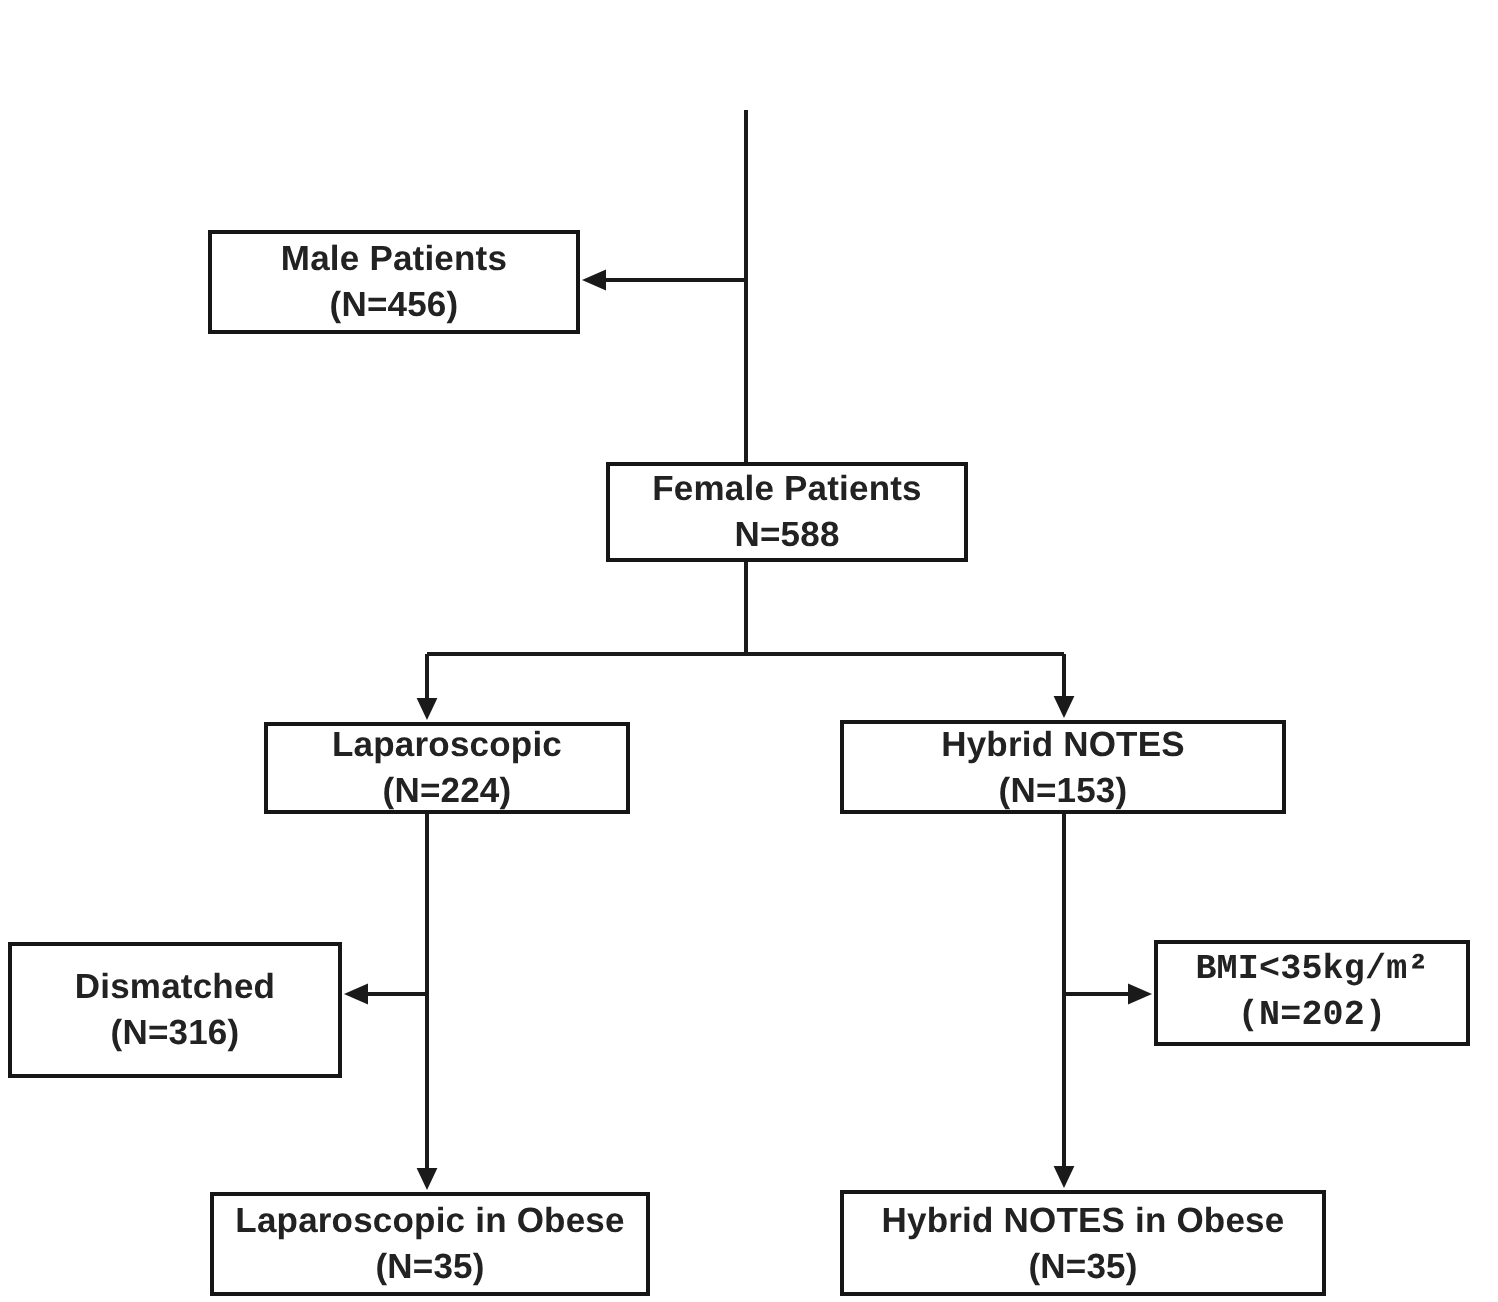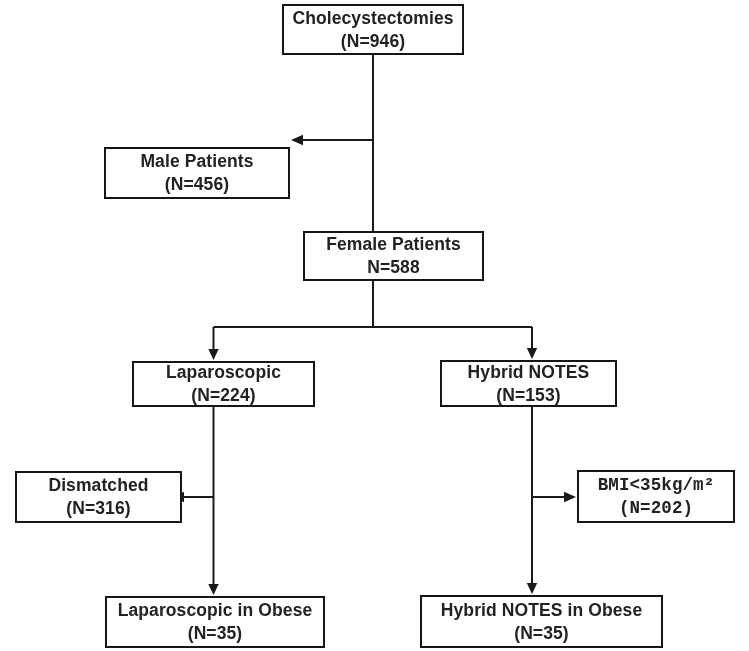--- a/index.html
+++ b/index.html
@@ -36,25 +36,25 @@
     font-size: 17.5px;
     font-weight: 600;
     line-height: 1.3;
     letter-spacing: 0.1px;
   }
   .node .line1, .node .line2 {
     white-space: nowrap;
   }
   
   #node-root            { left: 282px; top: 4px;   width: 182px; height: 51px; }
-  #node-male            { left: 104px; top: 115px; width: 186px; height: 52px; margin-top: 32px; }
+  #node-male            { left: 104px; top: 115px; width: 186px; height: 52px; }
   #node-female          { left: 283px; top: 231px; width: 181px; height: 50px; margin-left: 20px; }
   #node-laparoscopic    { left: 132px; top: 361px; width: 183px; height: 46px; }
-  #node-hybrid-notes    { left: 440px; top: 360px; width: 177px; height: 47px; align-items: center; }
-  #node-dismatched      { left: 15px;   top: 471px; width: 167px; height: 52px; }
+  #node-hybrid-notes    { left: 420px; top: 360px; width: 223px; height: 47px; align-items: center; }
+  #node-dismatched      { left: 4px;   top: 471px; width: 167px; height: 68px; }
   #node-bmi             { left: 577px; top: 470px; width: 158px; height: 53px; font-family: Liberation Mono, monospace; }
   #node-lap-obese       { left: 105px; top: 596px; width: 220px; height: 52px; align-items: center; }
   #node-notes-obese     { left: 420px; top: 595px; width: 243px; height: 53px; }
 </style>
 </head>
 <body>
 
 <div class="stage">
 
   <svg class="connectors" viewBox="0 0 749 651" xmlns="http://www.w3.org/2000/svg">
@@ -79,24 +79,20 @@
       <polygon points="291,140 303,134.8 303,145.2"></polygon>
       <polygon points="213.5,360 208.3,349 218.7,349"></polygon>
       <polygon points="532,359 526.8,348 537.2,348"></polygon>
       <polygon points="172,497 184,491.8 184,502.2"></polygon>
       <polygon points="576,497 564,491.8 564,502.2"></polygon>
       <polygon points="213.5,595 208.3,584 218.7,584"></polygon>
       <polygon points="532,594 526.8,583 537.2,583"></polygon>
     </g>
   </svg>
 
-  <div class="node" id="node-root">
-    <div class="line1">Cholecystectomies</div>
-    <div class="line2">(N=946)</div>
-  </div>
 
   <div class="node" id="node-male">
     <div class="line1">Male Patients</div>
     <div class="line2">(N=456)</div>
   </div>
 
   <div class="node" id="node-female">
     <div class="line1">Female Patients</div>
     <div class="line2">N=588</div>
   </div>

